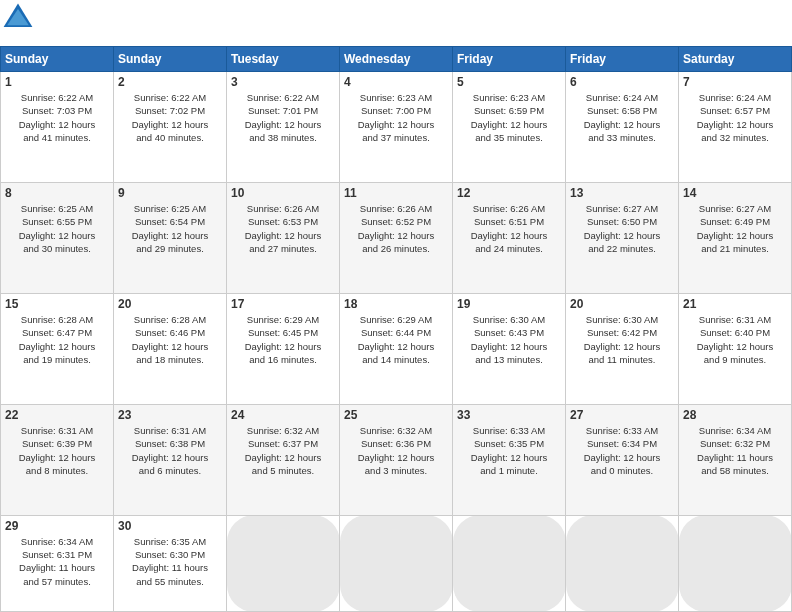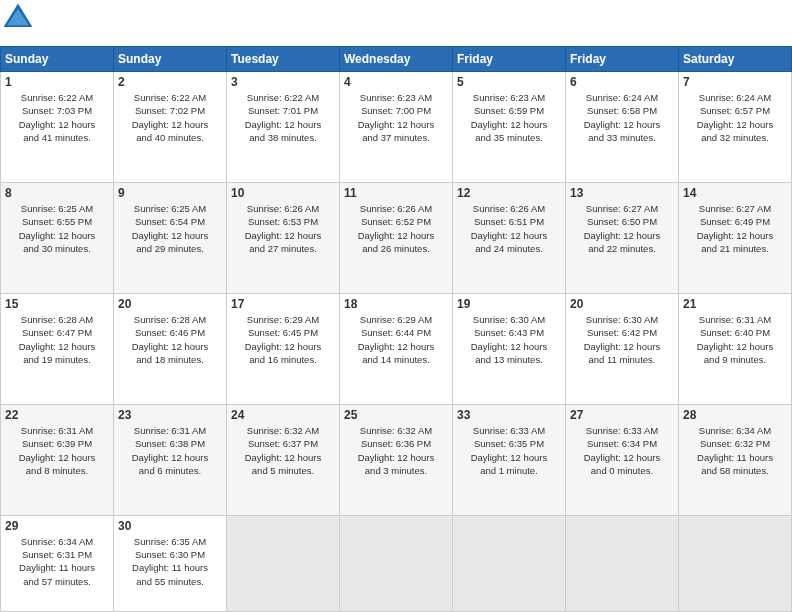--- a/index.html
+++ b/index.html
@@ -89,20 +89,21 @@
     }
     .cell-info {
       line-height: 1.4;
       text-align: center;
     }
     .empty-cell {
       background: #e8e8e8 !important;
     }
     .last-row td {
       height: 72px;
+      border-radius: 27px;
     }
   </style>
 </head>
 <body>
 
 <div class="page">
   <div class="header">
     <div class="logo">
       <svg class="logo-icon" viewBox="0 0 40 40">
         <polygon points="20,4 36,30 4,30" fill="#1a6bb5"></polygon>

